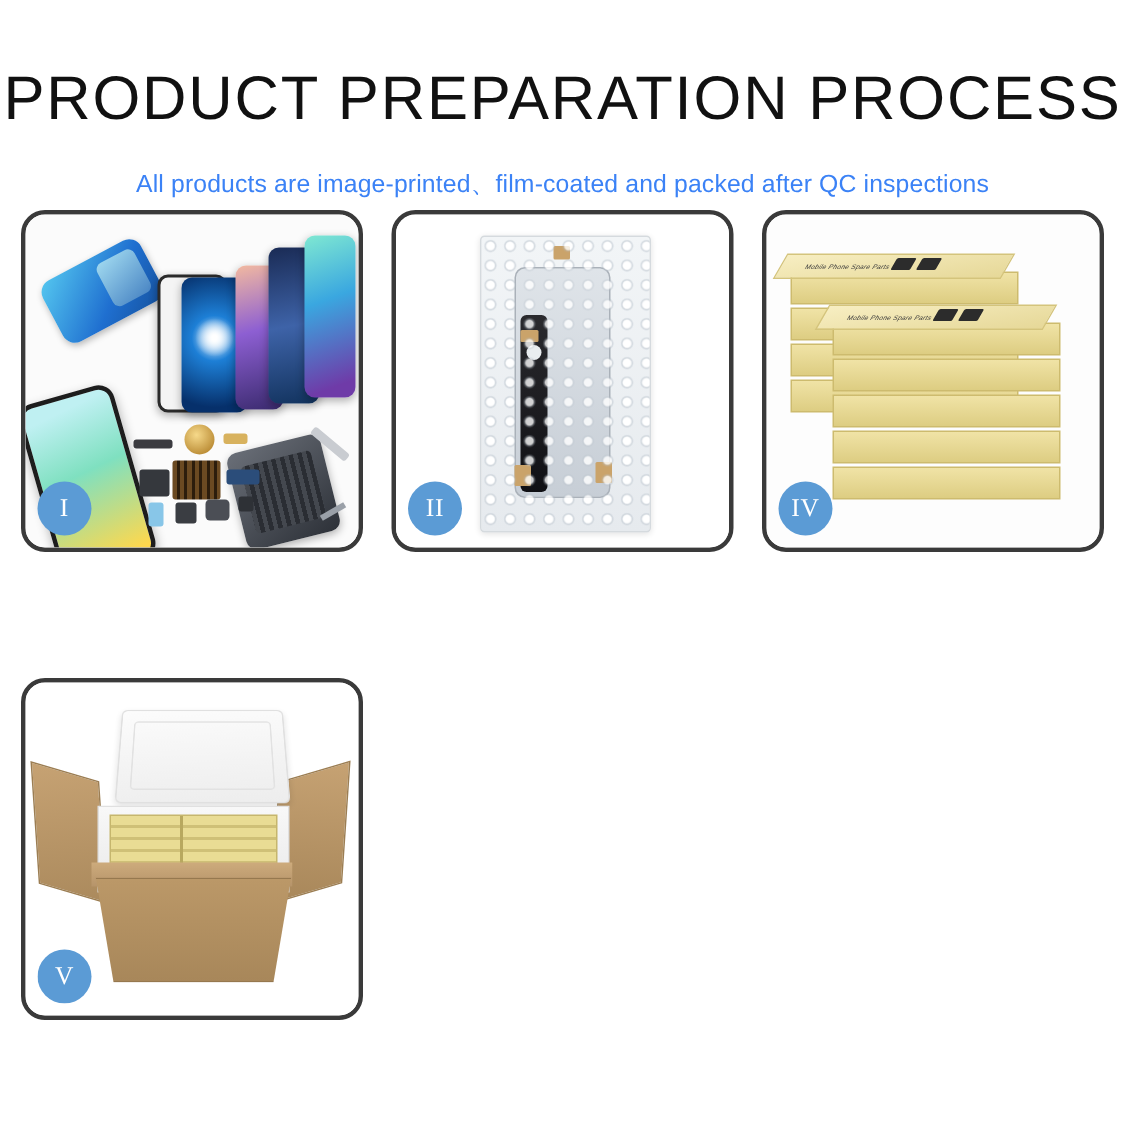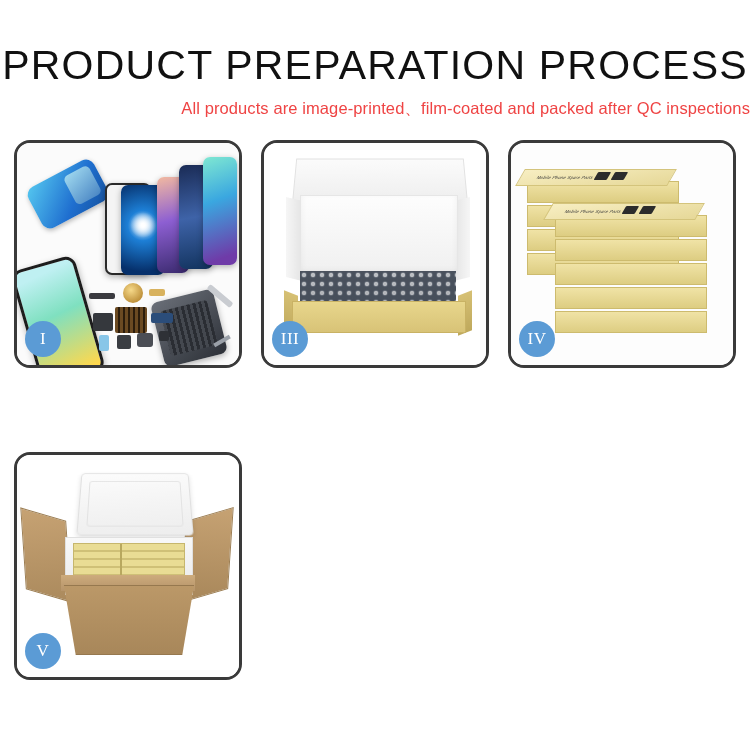--- a/index.html
+++ b/index.html
@@ -19,25 +19,24 @@
     letter-spacing:1.2px;
     font-weight:400;
     color:#111111;
     margin:0;
     padding-top:44px;
     line-height:1.05;
     font-family:"Liberation Sans", sans-serif;
   }
   .subtitle{
     font-size:16.5px;
-    color:#ef4444;
-    margin:0;
+    color:#3b82f6;
+    margin:14px;
     padding-top:11px;
     letter-spacing:.1px;
-    text-align:right;
   }
 
   
   .grid{
     position:absolute;
     left:14px;top:140px;
     width:722px;height:540px;
     display:grid;
     grid-template-columns:repeat(3,228px);
     grid-template-rows:repeat(2,228px);
@@ -342,34 +341,36 @@
         <div class="chip c7"></div>
         <div class="chip c8"></div>
         <div class="chip c9"></div>
         <div class="chip c10"></div>
         <div class="tool"></div>
         <div class="tool2"></div>
       </div>
       <div class="badge">I</div>
     </div>
 
-
     <div class="card">
-      <div class="photo p3">
-        <div class="lid-back"></div>
-        <div class="flap3-l"></div>
-        <div class="flap3-r"></div>
-        <div class="foam"></div>
-        <div class="bub-fill"></div>
-        <div class="box-left3"></div>
-        <div class="box-right3"></div>
-        <div class="box-front3"></div>
+      <div class="photo p2">
+        <div class="bubble-bag">
+          <div class="inner-part"></div>
+          <div class="flex-strip"></div>
+          <div class="blob"></div>
+          <div class="tape t1"></div>
+          <div class="tape t2"></div>
+          <div class="tape t3"></div>
+          <div class="tape t4"></div>
+          <div class="bub-overlay"></div>
+        </div>
       </div>
-      <div class="badge">III</div>
+      <div class="badge">II</div>
     </div>
+
 
     <div class="card">
       <div class="photo p4">
         <div class="stackwrap">
           <div class="sbox" style="left:6px;top:22px;">
             <div class="topface"></div>
             <div class="lbl"><span>Mobile Phone Spare Parts</span><span class="sq"></span><span class="sq"></span></div>
           </div>
           <div class="sbox" style="left:6px;top:46px;"></div>
           <div class="sbox" style="left:6px;top:70px;"></div>

